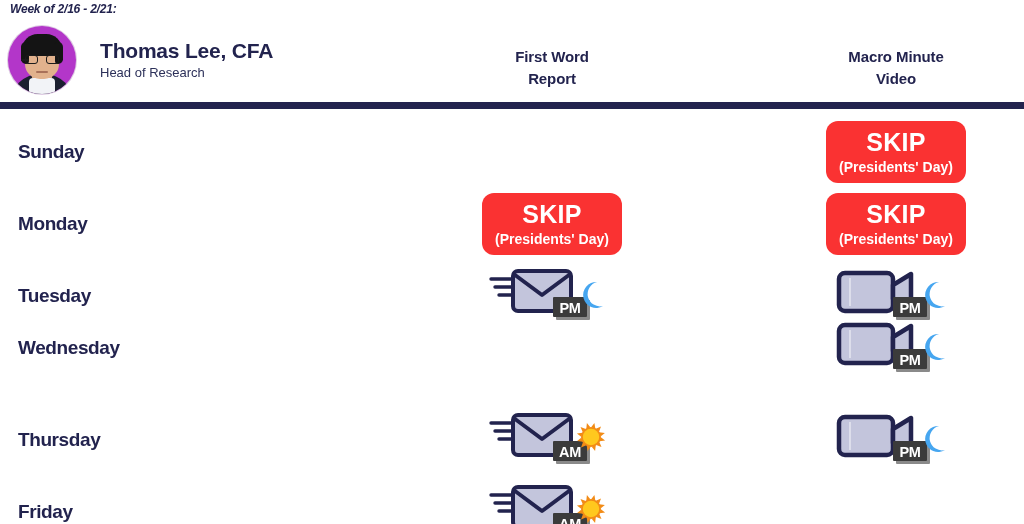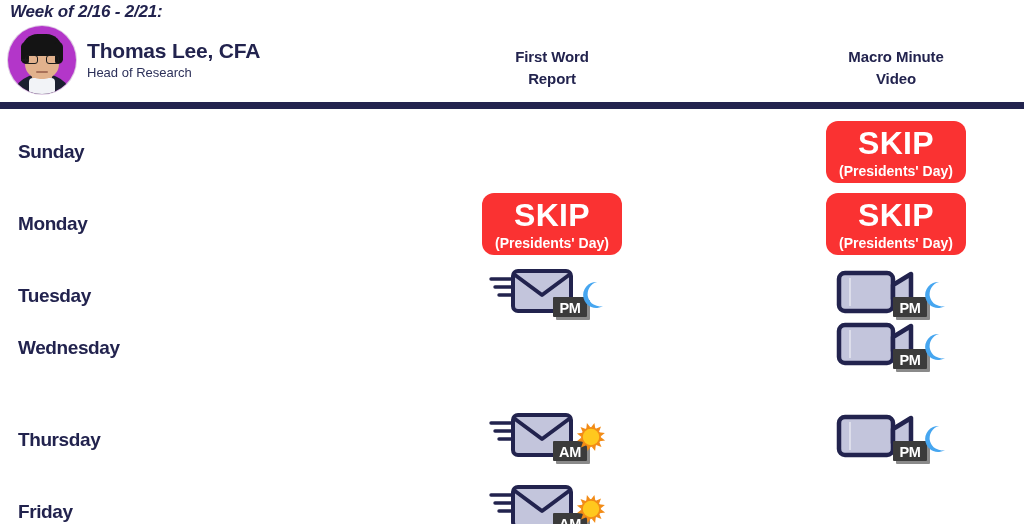--- a/index.html
+++ b/index.html
@@ -21,21 +21,21 @@
   #page {
     position: relative;
     width: 1024px;
     height: 524px;
   }
 
   .week-title {
     position: absolute;
     left: 10px;
     top: 2px;
-    font-size: 17px;
+    font-size: 12px;
     font-weight: bold;
     font-style: italic;
     letter-spacing: -0.2px;
     color: #22234e;
     white-space: nowrap;
   }
 
   .header-band {
     position: absolute;
     left: 0;
@@ -43,21 +43,21 @@
     width: 1024px;
     height: 76px;
   }
 
   .analyst-block {
     position: absolute;
     left: 8px;
     top: 0px;
     display: flex;
     align-items: center;
-    gap: 11px;
+    gap: 24px;
   }
 
   .avatar {
     width: 68px;
     height: 68px;
     border-radius: 50%;
     background: #b336c9;
     position: relative;
     overflow: hidden;
     flex: none;
@@ -245,21 +245,21 @@
     background: #fa3232;
     border-radius: 12px;
     display: flex;
     flex-direction: column;
     align-items: center;
     justify-content: center;
     color: #ffffff;
     line-height: 1;
   }
   .skip .big {
-    font-size: 32px;
+    font-size: 25px;
     font-weight: bold;
     letter-spacing: 0.3px;
   }
   .skip .small {
     font-size: 14px;
     font-weight: bold;
     margin-top: 5px;
     white-space: nowrap;
   }
 

